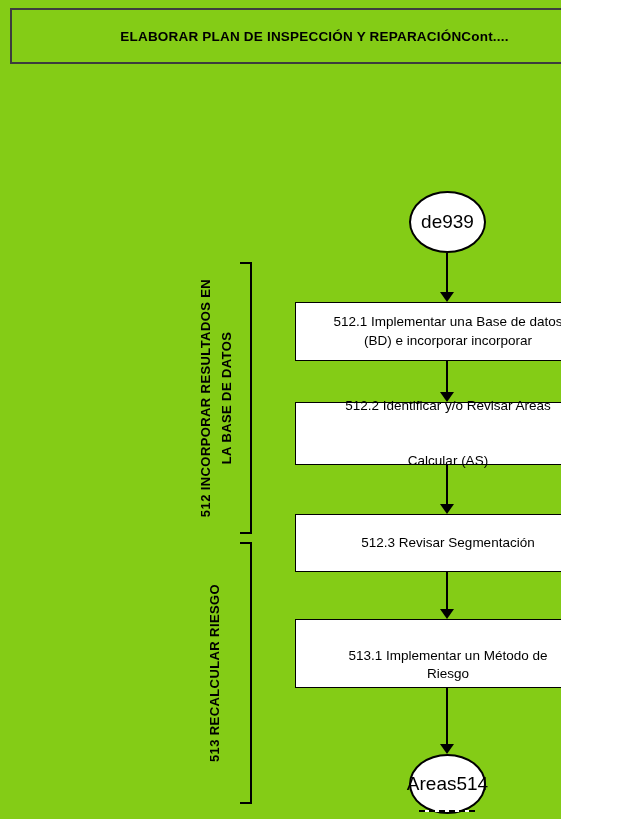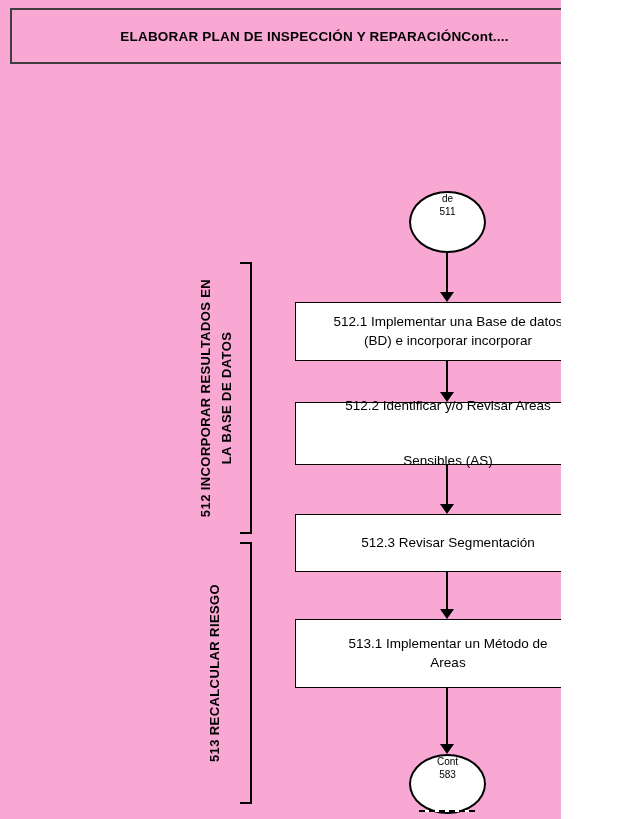--- a/index.html
+++ b/index.html
@@ -2,21 +2,21 @@
 <html><head>
 <meta charset="utf-8">
 <style>
   * { margin:0; padding:0; box-sizing:border-box; }
   html,body { background:#ffffff; }
   body { font-family:"Liberation Sans", sans-serif; color:#000; }
 
   .page {
     position:relative;
     width:561px; height:819px;
-    background:#f9a8d4;
+    background:#84cc16;
     overflow:hidden;
   }
 
   
   .title-box {
     position:absolute;
     left:10px; top:8px;
     width:629px; height:56px;
     border:2px solid #3d3d3d;
     display:flex; align-items:center; justify-content:center;
@@ -29,43 +29,43 @@
     width:100%;
     transform:translateX(-10px);
   }
 
   
   .node-ellipse {
     position:absolute;
     border:2px solid #000;
     border-radius:50%;
     background:#fff;
-    display:flex; flex-direction:column;
-    align-items:center; justify-content:flex-start;
-    font-size:10px; line-height:1.25;
+    display:flex; 
+    align-items:center; justify-content:center;
+    font-size:19px; line-height:1.25;
     text-align:center;
   }
   .node-start { left:409px; top:191px; width:77px; height:62px; }
   .node-end   { left:409px; top:754px; width:77px; height:60px; }
 
   .flow-box {
     position:absolute;
     left:295px; width:306px;
     border:1.5px solid #000;
     background:#fff;
     display:flex; flex-direction:column;
     align-items:center; justify-content:center;
     font-size:13.5px; line-height:1.35;
     text-align:center;
     padding:4px 20px;
   }
   .box-1 { top:302px; height:59px; }
   .box-2 { top:402px; height:63px;gap:37px; }
   .box-3 { top:514px; height:58px; }
-  .box-4 { top:619px; height:69px; }
+  .box-4 { top:619px; height:69px;justify-content:flex-end; }
   .flow-box span { display:block; }
   .node-ellipse span { display:block; }
 
   
   .arrow-line {
     position:absolute; left:446px; width:2px; background:#000;
   }
   .arrow-head {
     position:absolute; left:440px; width:0; height:0;
     border-left:7px solid transparent;
@@ -126,57 +126,57 @@
     <span>LA BASE DE DATOS</span>
   </div>
 
   <div class="bracket bracket-513"></div>
   <div class="vlabel vlabel-513">
     <span>513 RECALCULAR RIESGO</span>
   </div>
 
   <div class="node-ellipse node-start">
     <span>de</span>
-    <span>511</span>
+    <span>939</span>
   </div>
 
   <div class="arrow-line a1-line"></div>
   <div class="arrow-head a1-head"></div>
 
   <div class="flow-box box-1">
     <span>512.1  Implementar una Base de datos</span>
     <span>(BD) e incorporar incorporar</span>
   </div>
 
   <div class="arrow-line a2-line"></div>
   <div class="arrow-head a2-head"></div>
 
   <div class="flow-box box-2">
     <span>512.2 Identificar  y/o Revisar Areas</span>
-    <span>Sensibles (AS)</span>
+    <span>Calcular (AS)</span>
   </div>
 
   <div class="arrow-line a3-line"></div>
   <div class="arrow-head a3-head"></div>
 
   <div class="flow-box box-3">
     <span>512.3  Revisar Segmentación</span>
   </div>
 
   <div class="arrow-line a4-line"></div>
   <div class="arrow-head a4-head"></div>
 
   <div class="flow-box box-4">
     <span>513.1 Implementar un Método de</span>
-    <span>Areas</span>
+    <span>Riesgo</span>
   </div>
 
   <div class="arrow-line a5-line"></div>
   <div class="arrow-head a5-head"></div>
 
   <div class="node-ellipse node-end">
-    <span>Cont</span>
-    <span>583</span>
+    <span>Areas</span>
+    <span>514</span>
   </div>
 
   <div class="page-break-dash"></div>
 
 </div>
 
 </body></html>

